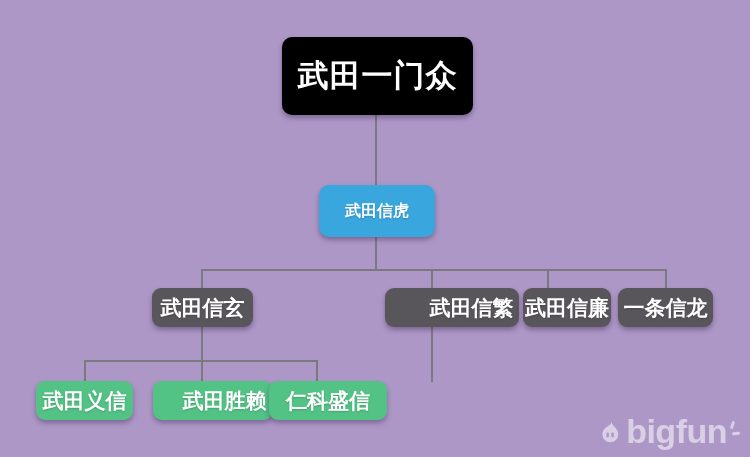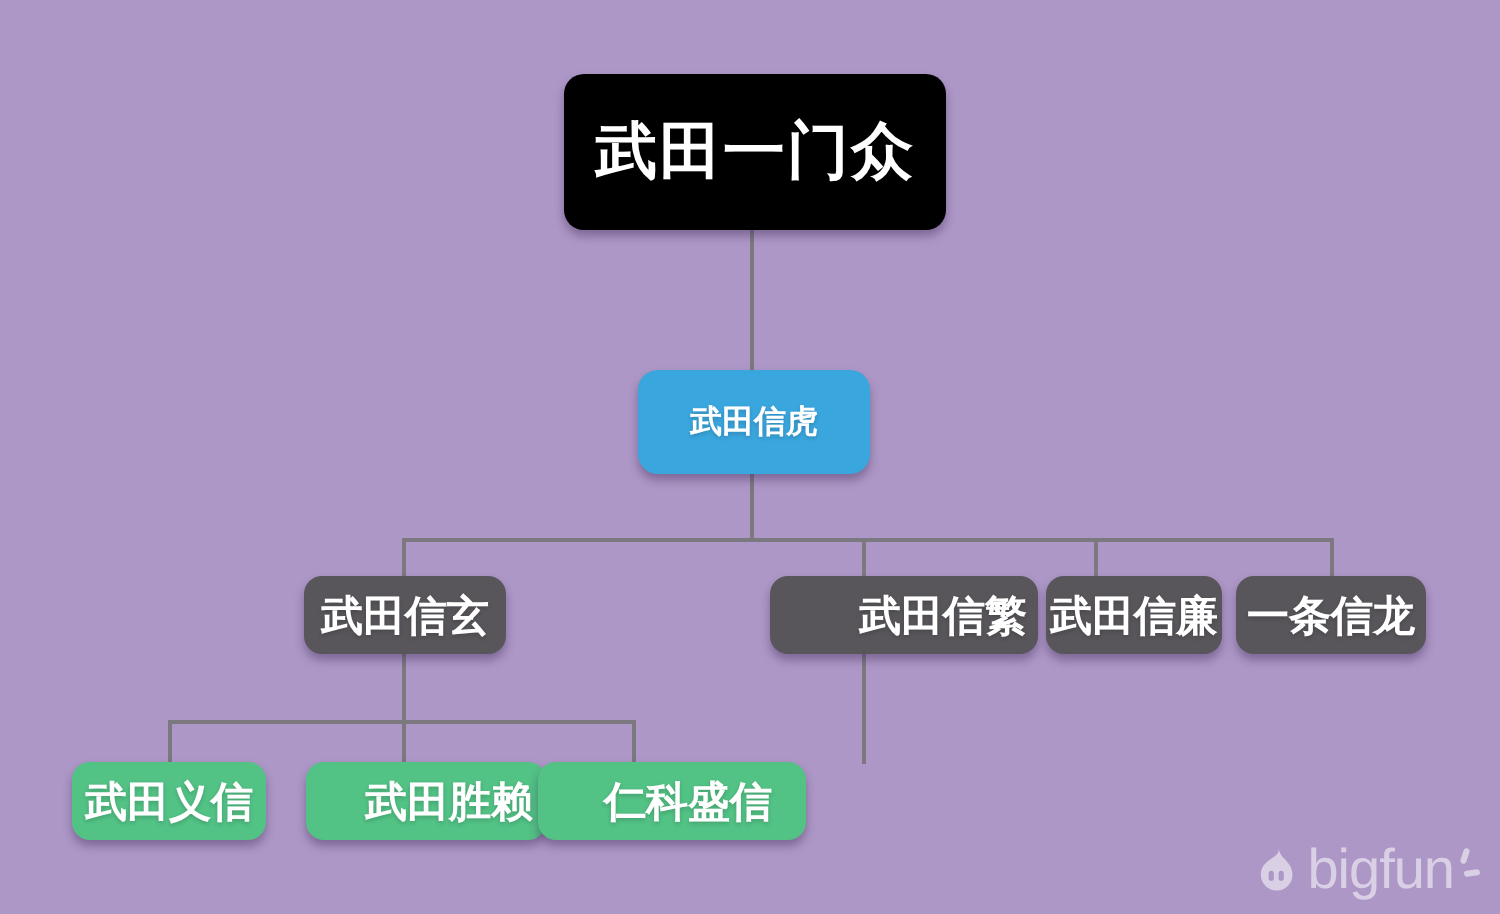--- a/index.html
+++ b/index.html
@@ -24,29 +24,29 @@
   .n-root{left:282px;top:37px;width:191px;height:78px;background:#1478ac;border-radius:10px;font-size:31px;letter-spacing:1px;}
   .n-g2{left:319px;top:185px;width:116px;height:52px;background:#3aa6de;border-radius:10px;font-size:16px;}
   .g3{top:288px;height:39px;background:#59565b;border-radius:9px;font-size:21px;}
   .g4{top:381px;height:39px;background:#52c285;border-radius:9px;font-size:21px;}
   .n-g3-0{left:152px;width:101px;}
   .n-g3-1{left:385px;width:95px;}
   .n-g3-2{left:523px;width:88px;}
   .n-g3-3{left:618px;width:95px;}
   .n-g4-0{left:36px;width:97px;}
   .n-g4-1{left:153px;width:97px;}
-  .n-g4-2{left:269px;width:118px;padding-left:16px;}
+  .n-g4-2{left:269px;width:118px;}
   .n-g4-3{left:382px;width:97px;}
   
   .watermark{
     position:absolute;right:10px;bottom:6px;
     display:flex;align-items:center;gap:3px;
     color:rgba(255,255,255,0.55);
   }
-  .wm-text{font-size:28px;font-weight:normal;letter-spacing:-0.5px;}
+  .wm-text{font-size:34px;font-weight:bold;letter-spacing:-0.5px;}
   .wm-spark{position:relative;width:10px;height:22px;}
   .wm-spark i{position:absolute;background:rgba(255,255,255,0.55);border-radius:2px;display:block;}
   .wm-spark .tick{width:3px;height:8px;left:1px;top:0;transform:rotate(18deg);}
   .wm-spark .dash{width:8px;height:3px;left:2px;top:11px;transform:rotate(-8deg);}
 </style>
 </head>
 <body>
 
 <div class="stage" style="background: rgb(173, 151, 198);">
 

